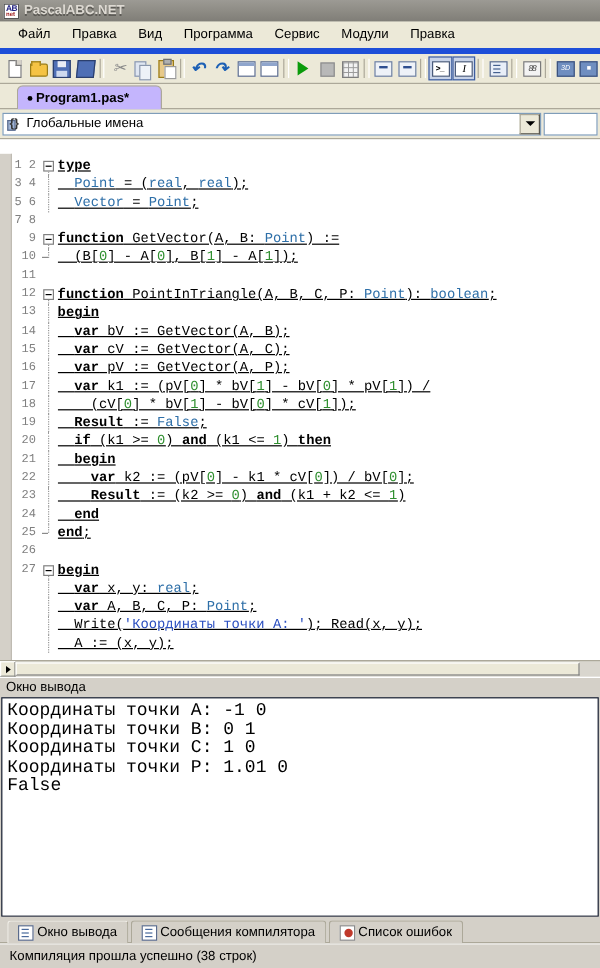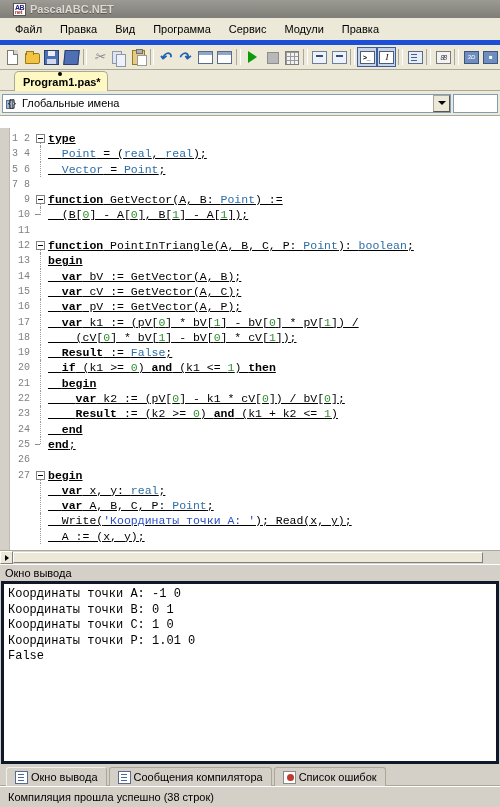--- a/index.html
+++ b/index.html
@@ -7,21 +7,21 @@
     width:500px;height:807px;overflow:hidden;
     font-family:"Liberation Sans",sans-serif;
     font-size:11px;color:#000;
     background:#d4d0c8;
   }
   #app{width:500px;height:807px;position:relative;display:flex;flex-direction:column;
        background:#d4d0c8;}
 
   
   .titlebar{height:18px;background:linear-gradient(#9c9a94,#8b8982 60%,#7f7d77);
-            display:flex;align-items:center;padding:0 13px;flex:0 0 auto;}
+            display:flex;align-items:center;padding:0 3px;flex:0 0 auto;}
   .applogo{width:13px;height:13px;margin-right:4px;background:#fff;border:1px solid #555;
            position:relative;box-sizing:border-box;overflow:hidden;}
   .applogo .ab{position:absolute;left:1px;top:0px;font-size:7px;font-weight:bold;
                color:#202080;line-height:7px;letter-spacing:-0.5px;}
   .applogo .nt{position:absolute;left:1px;top:6px;font-size:5px;font-weight:bold;
                color:#a02020;line-height:5px;}
   .titletext{font-size:11px;font-weight:bold;color:#ddd9d2;text-shadow:0 1px 0 #5d5b56;}
 
   
   .menubar{height:22px;background:#ece9d8;display:flex;align-items:center;
@@ -100,24 +100,24 @@
   .dbl{position:absolute;left:1px;top:2px;width:13px;height:11px;background:#f3f3f3;
       border:1px solid #7a7a7a;font-size:7px;text-align:center;line-height:11px;
       color:#333;letter-spacing:-1px;}
   .d3d{position:absolute;left:1px;top:2px;width:13px;height:11px;background:#6f8ec0;
       border:1px solid #3d537d;color:#fff;font-size:6px;line-height:11px;text-align:center;}
 
   
   .tabstrip{height:21px;background:#ece9d8;display:flex;align-items:flex-end;
             padding-left:14px;flex:0 0 auto;position:relative;}
   .tabstrip:after{content:"";position:absolute;left:0;right:0;bottom:0;height:1px;background:#aca899;}
-  .doctab{height:19px;background:#fef9c3;border:1px solid #aca899;border-bottom:none;
-          display:flex;align-items:center;padding:0 6px 0 8px;font-size:11px;
+  .doctab{height:19px;background:#c4b5fd;border:1px solid #aca899;border-bottom:none;
+          display:flex;align-items:center;padding:0 26px 0 8px;font-size:11px;
           font-weight:bold;position:relative;z-index:2;
-          border-radius:5px 5px 0 0;transform:skewX(-0deg);flex-direction:column;}
+          border-radius:5px 5px 0 0;transform:skewX(-0deg);}
   .dot{width:4px;height:4px;background:#000;border-radius:50%;margin-right:3px;}
 
   
   .comborow{height:22px;background:#ece9d8;display:flex;align-items:center;
             padding:1px 2px;flex:0 0 auto;gap:2px;}
   .combo{height:19px;background:#fff;border:1px solid #7f9db9;display:flex;
          align-items:center;box-sizing:border-box;}
   .combo.main{flex:0 0 449px;padding-left:3px;}
   .combo.side{flex:1 1 auto;}
   .cicon{width:13px;height:13px;margin-right:3px;position:relative;flex:0 0 auto;}
@@ -161,22 +161,22 @@
          display:flex;align-items:center;justify-content:center;box-sizing:border-box;}
   .hsbtn i{width:0;height:0;border-top:3px solid transparent;border-bottom:3px solid transparent;
            border-right:4px solid #000;}
   .hsthumb{height:11px;background:#ece9d8;border:1px solid #fff;
            border-right-color:#808080;border-bottom-color:#808080;box-sizing:border-box;}
 
   
   .outpane{flex:0 0 auto;background:#d4d0c8;display:flex;flex-direction:column;}
   .outhdr{height:16px;background:#d4d0c8;display:flex;align-items:center;
           padding-left:5px;font-size:11px;color:#000;border-top:1px solid #fff;}
-  .outbody{height:183px;background:#fff;border:3px solid #0f172a;margin:0 1px;
-           font-family:"Liberation Mono",monospace;font-size:12px;line-height:15.5px;
+  .outbody{height:183px;background:#fff;border:1px solid #0f172a;margin:0 1px;
+           font-family:"Liberation Mono",monospace;font-size:15px;line-height:15.5px;
            padding:3px 0 0 4px;box-sizing:border-box;white-space:pre;overflow:hidden;}
 
   
   .btabs{height:22px;background:#d4d0c8;display:flex;align-items:flex-end;
          padding-left:6px;gap:2px;flex:0 0 auto;position:relative;}
   .btabs:after{content:"";position:absolute;left:0;right:0;bottom:0;height:1px;background:#aca899;}
   .btab{height:19px;display:flex;align-items:center;gap:4px;padding:0 8px;
         font-size:11px;border:1px solid #aca899;border-bottom:none;
         background:#d4d0c8;border-radius:3px 3px 0 0;position:relative;z-index:2;
         box-sizing:border-box;}

